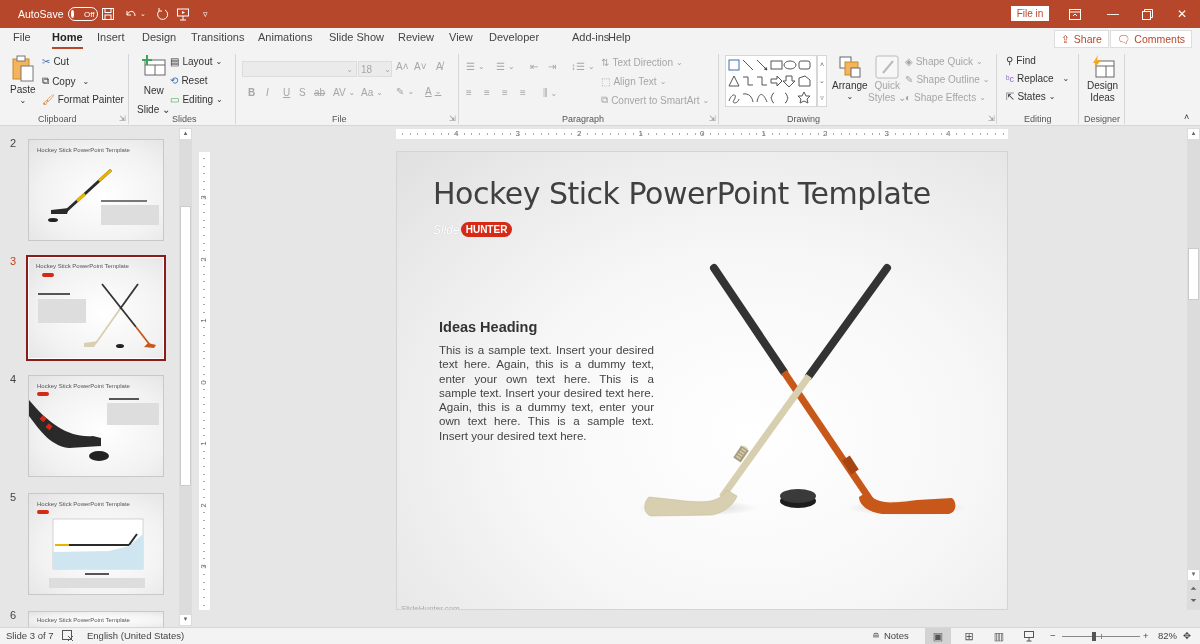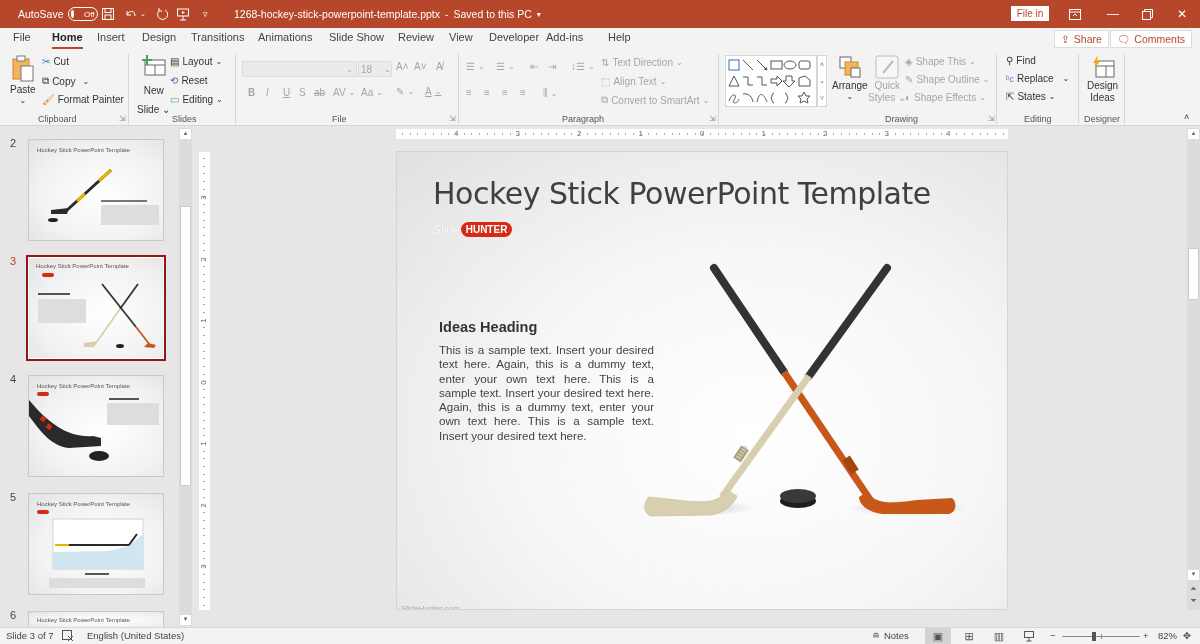--- a/index.html
+++ b/index.html
@@ -78,26 +78,20 @@
       </svg>
   </div>
   <div class="tb-item" style="left:176px">
     <svg width="14" height="14" viewBox="0 0 14 14">
         <rect x="1.5" y="2" width="11" height="7" fill="none" stroke="#fff"></rect>
         <path d="M7 9 L7 13 M4 13 L10 13" stroke="#fff"></path>
         <path d="M6 4 L9 5.5 L6 7 Z" fill="#fff"></path>
       </svg>
   </div>
   <div class="tb-item" style="left:203px;font-size:9px">▿</div>
-  <div class="tb-item" style="left:234px">
-    <span>1268-hockey-stick-powerpoint-template.pptx</span>
-    <span style="margin:0 5px">-</span>
-    <span>Saved to this PC</span>
-    <span style="margin-left:5px;font-size:8px">▾</span>
-  </div>
   <div class="signin">File in</div>
   <div class="winbtn" style="left:1060px">
     <svg width="12" height="11" viewBox="0 0 12 11">
         <rect x="0.5" y="0.5" width="11" height="10" fill="none" stroke="#fff"></rect>
         <path d="M0.5 3 L11.5 3" stroke="#fff"></path>
         <path d="M4 7 L6 5 L8 7" fill="none" stroke="#fff"></path>
       </svg>
   </div>
   <div class="winbtn" style="left:1098px">—</div>
   <div class="winbtn" style="left:1132px">
@@ -113,21 +107,21 @@
   <div class="tab" style="left:13px">File</div>
   <div class="tab active" style="left:52px">Home</div>
   <div class="tab" style="left:97px">Insert</div>
   <div class="tab" style="left:142px">Design</div>
   <div class="tab" style="left:191px">Transitions</div>
   <div class="tab" style="left:258px">Animations</div>
   <div class="tab" style="left:329px">Slide Show</div>
   <div class="tab" style="left:398px">Review</div>
   <div class="tab" style="left:449px">View</div>
   <div class="tab" style="left:489px">Developer</div>
-  <div class="tab" style="left:546px">Add-ins</div>
+  <div class="tab" style="left:572px">Add-ins</div>
   <div class="tab" style="left:608px">Help</div>
 </div>
 <div class="sharebtn" style="left:1054px">
   <span>⇪</span>
   <span>Share</span>
 </div>
 <div class="sharebtn" style="left:1110px">
   <span>🗨︎</span>
   <span>Comments</span>
 </div>
@@ -286,34 +280,34 @@
   <div class="rb dim" style="left:868px;top:5px;flex-direction:column;gap:1px">
     <svg width="24" height="24" viewBox="0 0 24 24">
         <rect x="1" y="1" width="22" height="22" rx="2" fill="#f7f7f7" stroke="#bbb"></rect>
         <path d="M8 18 L18 6" stroke="#bbb" stroke-width="2"></path>
       </svg>
     <span>Quick</span>
     <span><span>Styles</span> ⌄</span>
   </div>
   <div class="rb dim" style="left:905px;top:6px">
       <span>◈</span>
-      <span>Shape This</span>
+      <span>Shape Quick</span>
       <span style="font-size:8px">⌄</span>
     </div>
   <div class="rb dim" style="left:905px;top:24px">
       <span>✎</span>
       <span>Shape Outline</span>
       <span style="font-size:8px">⌄</span>
     </div>
   <div class="rb dim" style="left:905px;top:42px">
       <span>◐</span>
       <span>Shape Effects</span>
       <span style="font-size:8px">⌄</span>
     </div>
-  <div class="grp-label" style="left:885px">Drawing</div>
+  <div class="grp-label" style="left:787px">Drawing</div>
   <div class="launcher" style="left:988px">⇲</div>
   <div class="sep" style="left:996px"></div>
 
   <div class="rb" style="left:1006px;top:5px">
       <span>⚲</span>
       <span>Find</span>
     </div>
   <div class="rb" style="left:1006px;top:23px">
       <span style="color:#8b5fc9;font-size:9px">ᵇc</span>
       <span>Replace</span>

